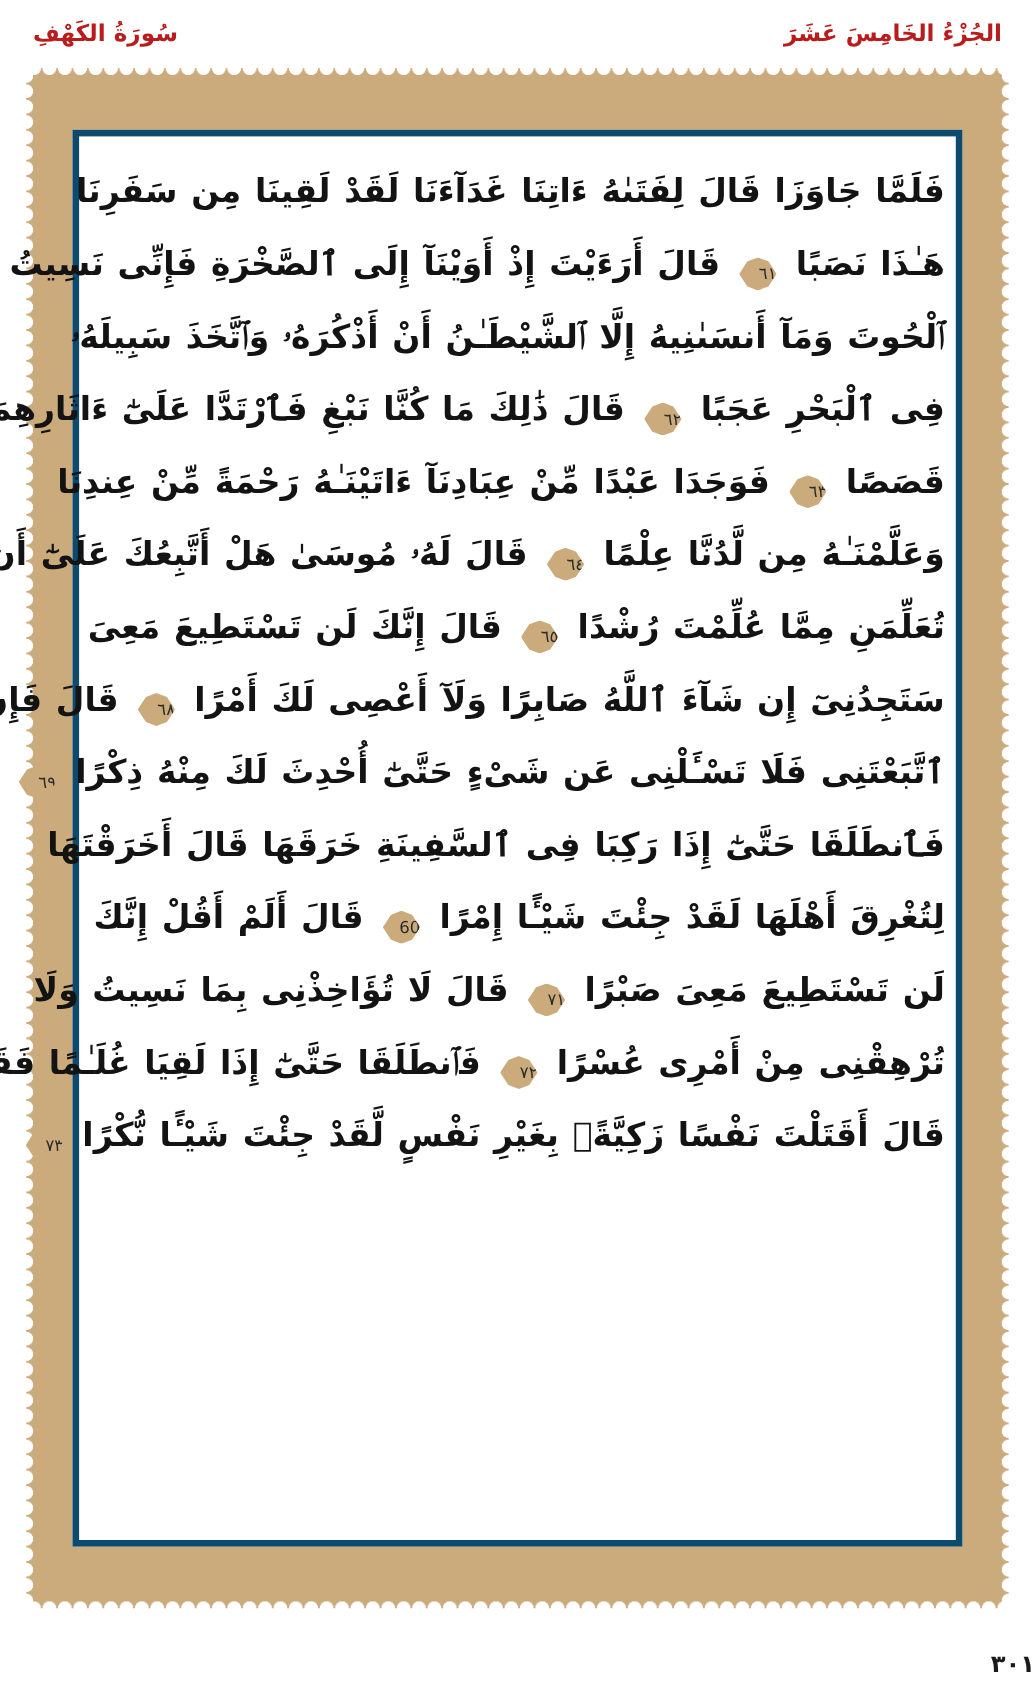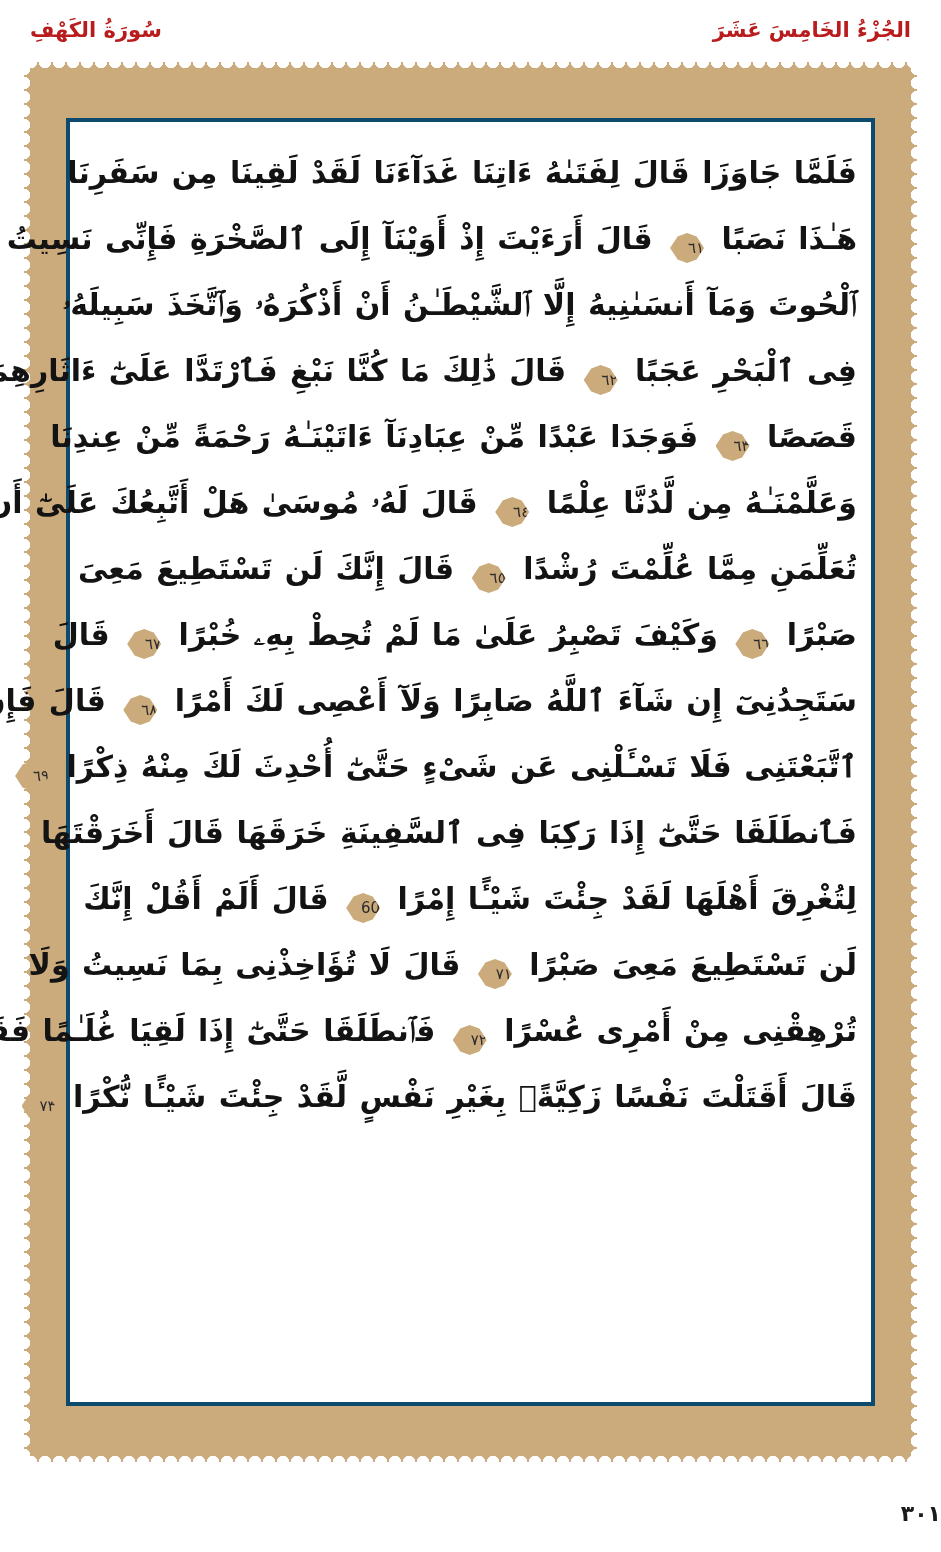--- a/index.html
+++ b/index.html
@@ -79,21 +79,21 @@
   .scallop-right { right: -7px; }
 
   .frame-inner {
     position: absolute;
     top: 56px;
     left: 42px;
     width: 809px;
     height: 1288px;
     background: #ffffff;
     box-sizing: border-box;
-    border: 4px solid #0c4a6e;
+    border: 6px solid #0c4a6e;
   }
 
   
   .mushaf-text {
     position: absolute;
     top: 18px;
     left: 22px;
     width: 765px;
     direction: rtl;
     text-align: justify;
@@ -161,21 +161,20 @@
 
     <div class="frame-inner">
       <div class="mushaf-text" id="mushaf-text">
           <span class="line"><span>فَلَمَّا جَاوَزَا قَالَ لِفَتَىٰهُ ءَاتِنَا غَدَآءَنَا لَقَدْ لَقِينَا مِن سَفَرِنَا </span></span>
           <span class="line"><span>هَـٰذَا نَصَبًا </span><span class="ayah-mark">٦١</span> <span>قَالَ أَرَءَيْتَ إِذْ أَوَيْنَآ إِلَى ٱلصَّخْرَةِ فَإِنِّى نَسِيتُ </span></span>
           <span class="line"><span>ٱلْحُوتَ وَمَآ أَنسَىٰنِيهُ إِلَّا ٱلشَّيْطَـٰنُ أَنْ أَذْكُرَهُۥ وَٱتَّخَذَ سَبِيلَهُۥ </span></span>
           <span class="line"><span>فِى ٱلْبَحْرِ عَجَبًا </span><span class="ayah-mark">٦٢</span> <span>قَالَ ذَٰلِكَ مَا كُنَّا نَبْغِ فَٱرْتَدَّا عَلَىٰٓ ءَاثَارِهِمَا </span></span>
           <span class="line"><span>قَصَصًا </span><span class="ayah-mark">٦٣</span> <span>فَوَجَدَا عَبْدًا مِّنْ عِبَادِنَآ ءَاتَيْنَـٰهُ رَحْمَةً مِّنْ عِندِنَا </span></span>
           <span class="line"><span>وَعَلَّمْنَـٰهُ مِن لَّدُنَّا عِلْمًا </span><span class="ayah-mark">٦٤</span> <span>قَالَ لَهُۥ مُوسَىٰ هَلْ أَتَّبِعُكَ عَلَىٰٓ أَن </span></span>
           <span class="line"><span>تُعَلِّمَنِ مِمَّا عُلِّمْتَ رُشْدًا </span><span class="ayah-mark">٦٥</span> <span>قَالَ إِنَّكَ لَن تَسْتَطِيعَ مَعِىَ </span></span>
-          <span class="line"><span>صَبْرًا </span><span class="ayah-mark">٦٦</span> <span>وَكَيْفَ تَصْبِرُ عَلَىٰ مَا لَمْ تُحِطْ بِهِۦ خُبْرًا </span><span class="ayah-mark">٦٧</span> <span>قَالَ </span></span>
           <span class="line"><span>سَتَجِدُنِىٓ إِن شَآءَ ٱللَّهُ صَابِرًا وَلَآ أَعْصِى لَكَ أَمْرًا </span><span class="ayah-mark">٦٨</span> <span>قَالَ فَإِنِ </span></span>
           <span class="line"><span>ٱتَّبَعْتَنِى فَلَا تَسْـَٔلْنِى عَن شَىْءٍ حَتَّىٰٓ أُحْدِثَ لَكَ مِنْهُ ذِكْرًا </span><span class="ayah-mark">٦٩</span> </span>
           <span class="line"><span>فَٱنطَلَقَا حَتَّىٰٓ إِذَا رَكِبَا فِى ٱلسَّفِينَةِ خَرَقَهَا قَالَ أَخَرَقْتَهَا </span></span>
           <span class="line"><span>لِتُغْرِقَ أَهْلَهَا لَقَدْ جِئْتَ شَيْـًٔا إِمْرًا </span><span class="ayah-mark">60</span> <span>قَالَ أَلَمْ أَقُلْ إِنَّكَ </span></span>
           <span class="line"><span>لَن تَسْتَطِيعَ مَعِىَ صَبْرًا </span><span class="ayah-mark">٧١</span> <span>قَالَ لَا تُؤَاخِذْنِى بِمَا نَسِيتُ وَلَا </span></span>
           <span class="line"><span>تُرْهِقْنِى مِنْ أَمْرِى عُسْرًا </span><span class="ayah-mark">٧٢</span> <span>فَٱنطَلَقَا حَتَّىٰٓ إِذَا لَقِيَا غُلَـٰمًا فَقَتَلَهُۥ </span></span>
           <span class="line"><span>قَالَ أَقَتَلْتَ نَفْسًا زَكِيَّةًۢ بِغَيْرِ نَفْسٍ لَّقَدْ جِئْتَ شَيْـًٔا نُّكْرًا </span><span class="ayah-mark">٧٣</span> </span>
         </div>
     </div>
   </div>

